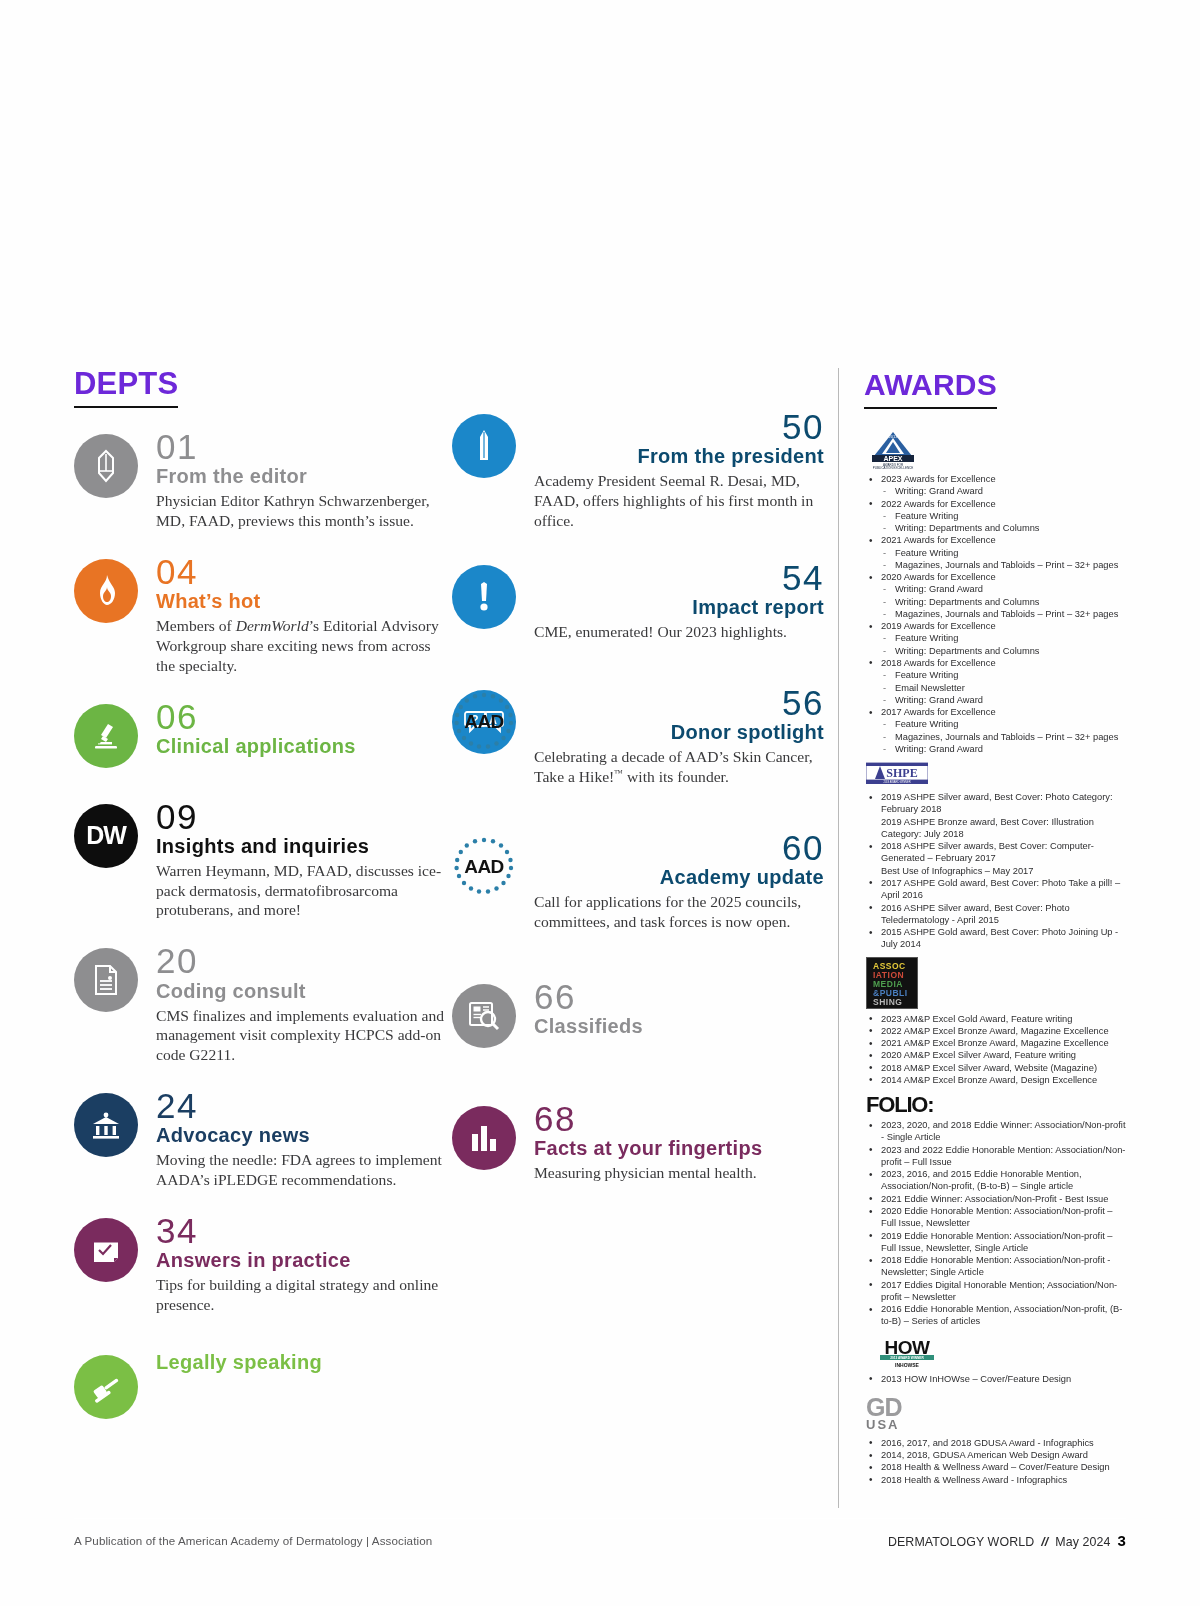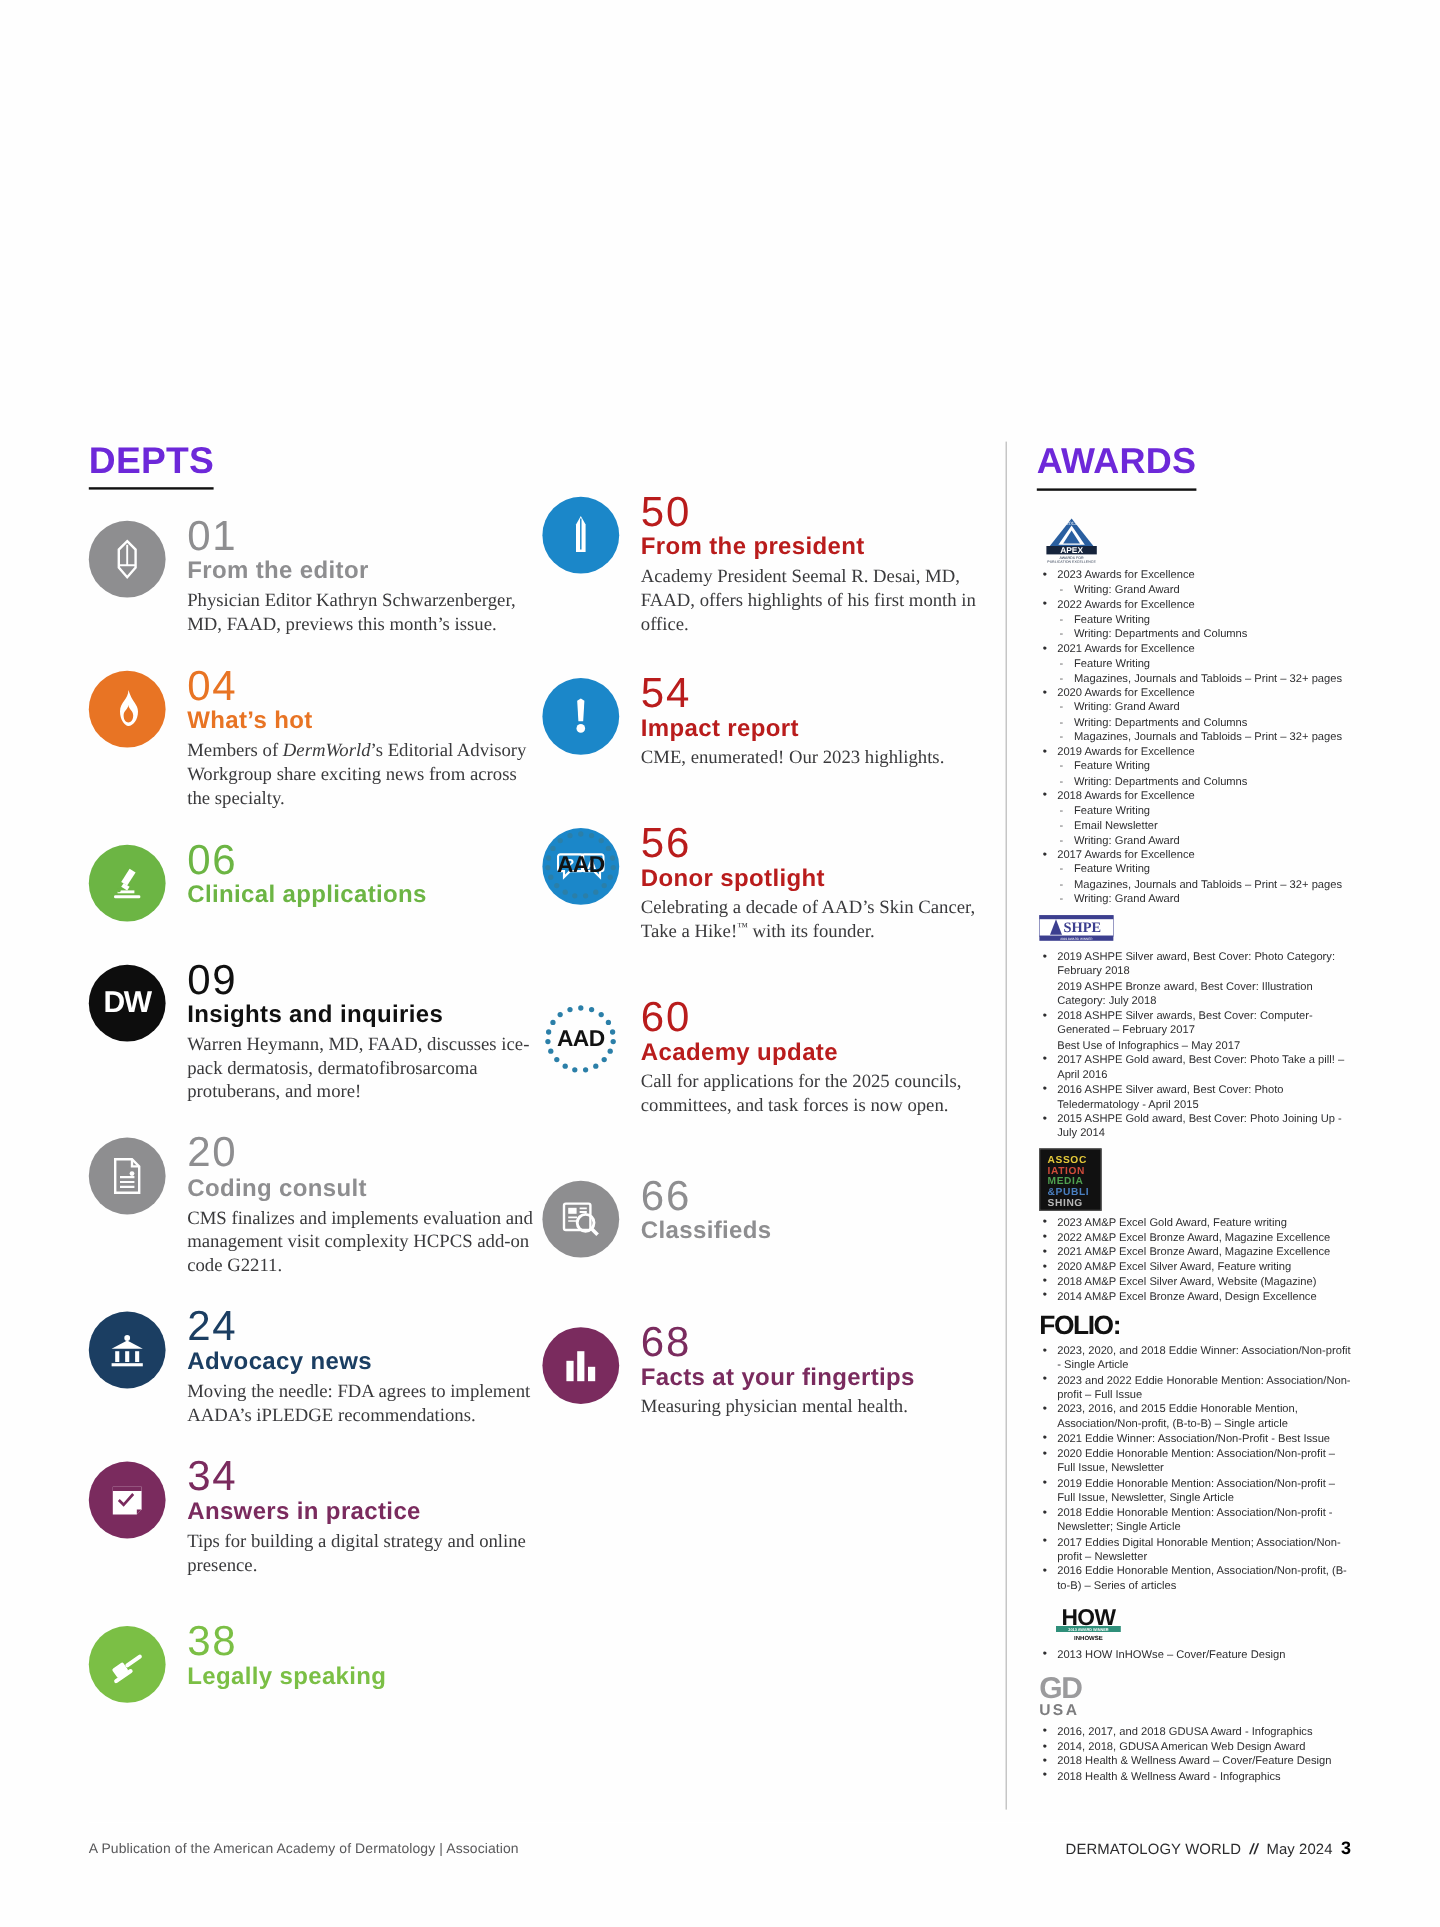--- a/index.html
+++ b/index.html
@@ -110,21 +110,21 @@
   .entry-desc i { font-style: italic; }
   .entry-desc sup { font-size: 9px; vertical-align: super; }
 
   
   .c-gray   .entry-num, .c-gray   .entry-title { color: #8e8e90; }
   .c-orange .entry-num, .c-orange .entry-title { color: #e87424; }
   .c-green  .entry-num, .c-green  .entry-title { color: #6cb544; }
   .c-black  .entry-num, .c-black  .entry-title { color: #101010; }
   .c-navy   .entry-num, .c-navy   .entry-title { color: #1b3e62; }
   .c-purple .entry-num, .c-purple .entry-title { color: #7a2b5e; }
-  .c-blue   .entry-num, .c-blue   .entry-title { color: #b91c1c; }
+  .c-blue   .entry-num, .c-blue   .entry-title { color: #0c4a6e; text-align: right; }
   .c-ltgreen .entry-num, .c-ltgreen .entry-title { color: #7bbf45; }
 
   .bg-gray   { background: #8e8e90; }
   .bg-orange { background: #e87424; }
   .bg-green  { background: #6cb544; }
   .bg-black  { background: #0d0d0d; }
   .bg-navy   { background: #1b3e62; }
   .bg-purple { background: #7a2b5e; }
   .bg-blue   { background: #1b87c9; }
   .bg-ltgreen{ background: #7bbf45; }
@@ -389,21 +389,20 @@
       <div class="entry-icon bg-ltgreen">
         <svg width="34" height="32" viewBox="0 0 34 32">
             <g transform="rotate(-35 17 16)">
               <rect x="4" y="12" width="11" height="9" rx="1.5" fill="#fff"></rect>
               <rect x="15" y="15" width="16" height="3.4" rx="1.6" fill="#fff"></rect>
             </g>
             <rect x="5" y="24" width="18" height="3.4" rx="1.6" fill="#fff" transform="rotate(-35 14 26)"></rect>
           </svg>
       </div>
       <div class="entry-body">
-        <div class="entry-num">38</div>
         <div class="entry-title">Legally speaking</div>
       </div>
     </div>
   </div>
 
   <div class="col-mid">
 
     <div class="entry c-blue" style="margin-bottom:30px;">
       <div class="entry-icon bg-blue">
         <svg width="20" height="36" viewBox="0 0 20 36">

